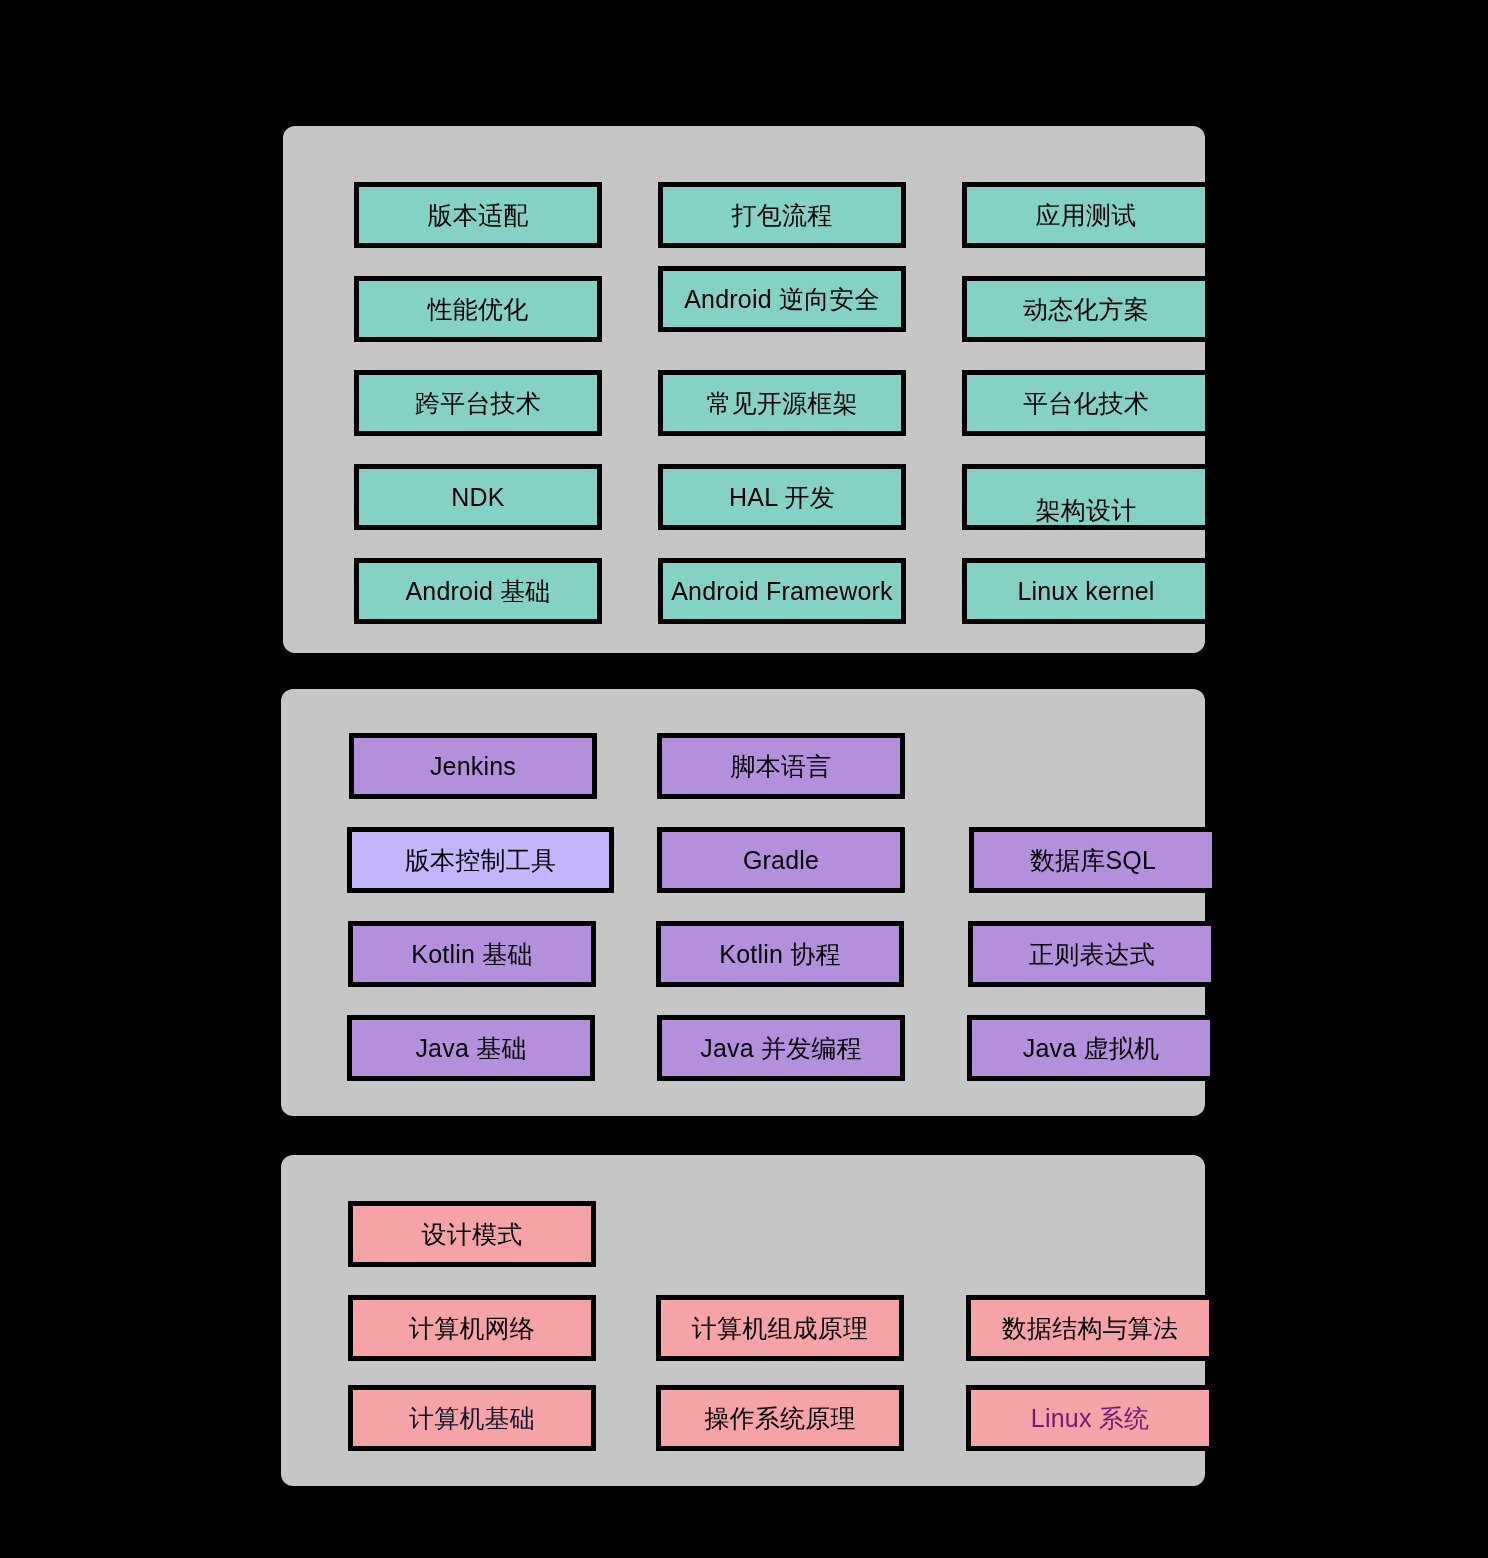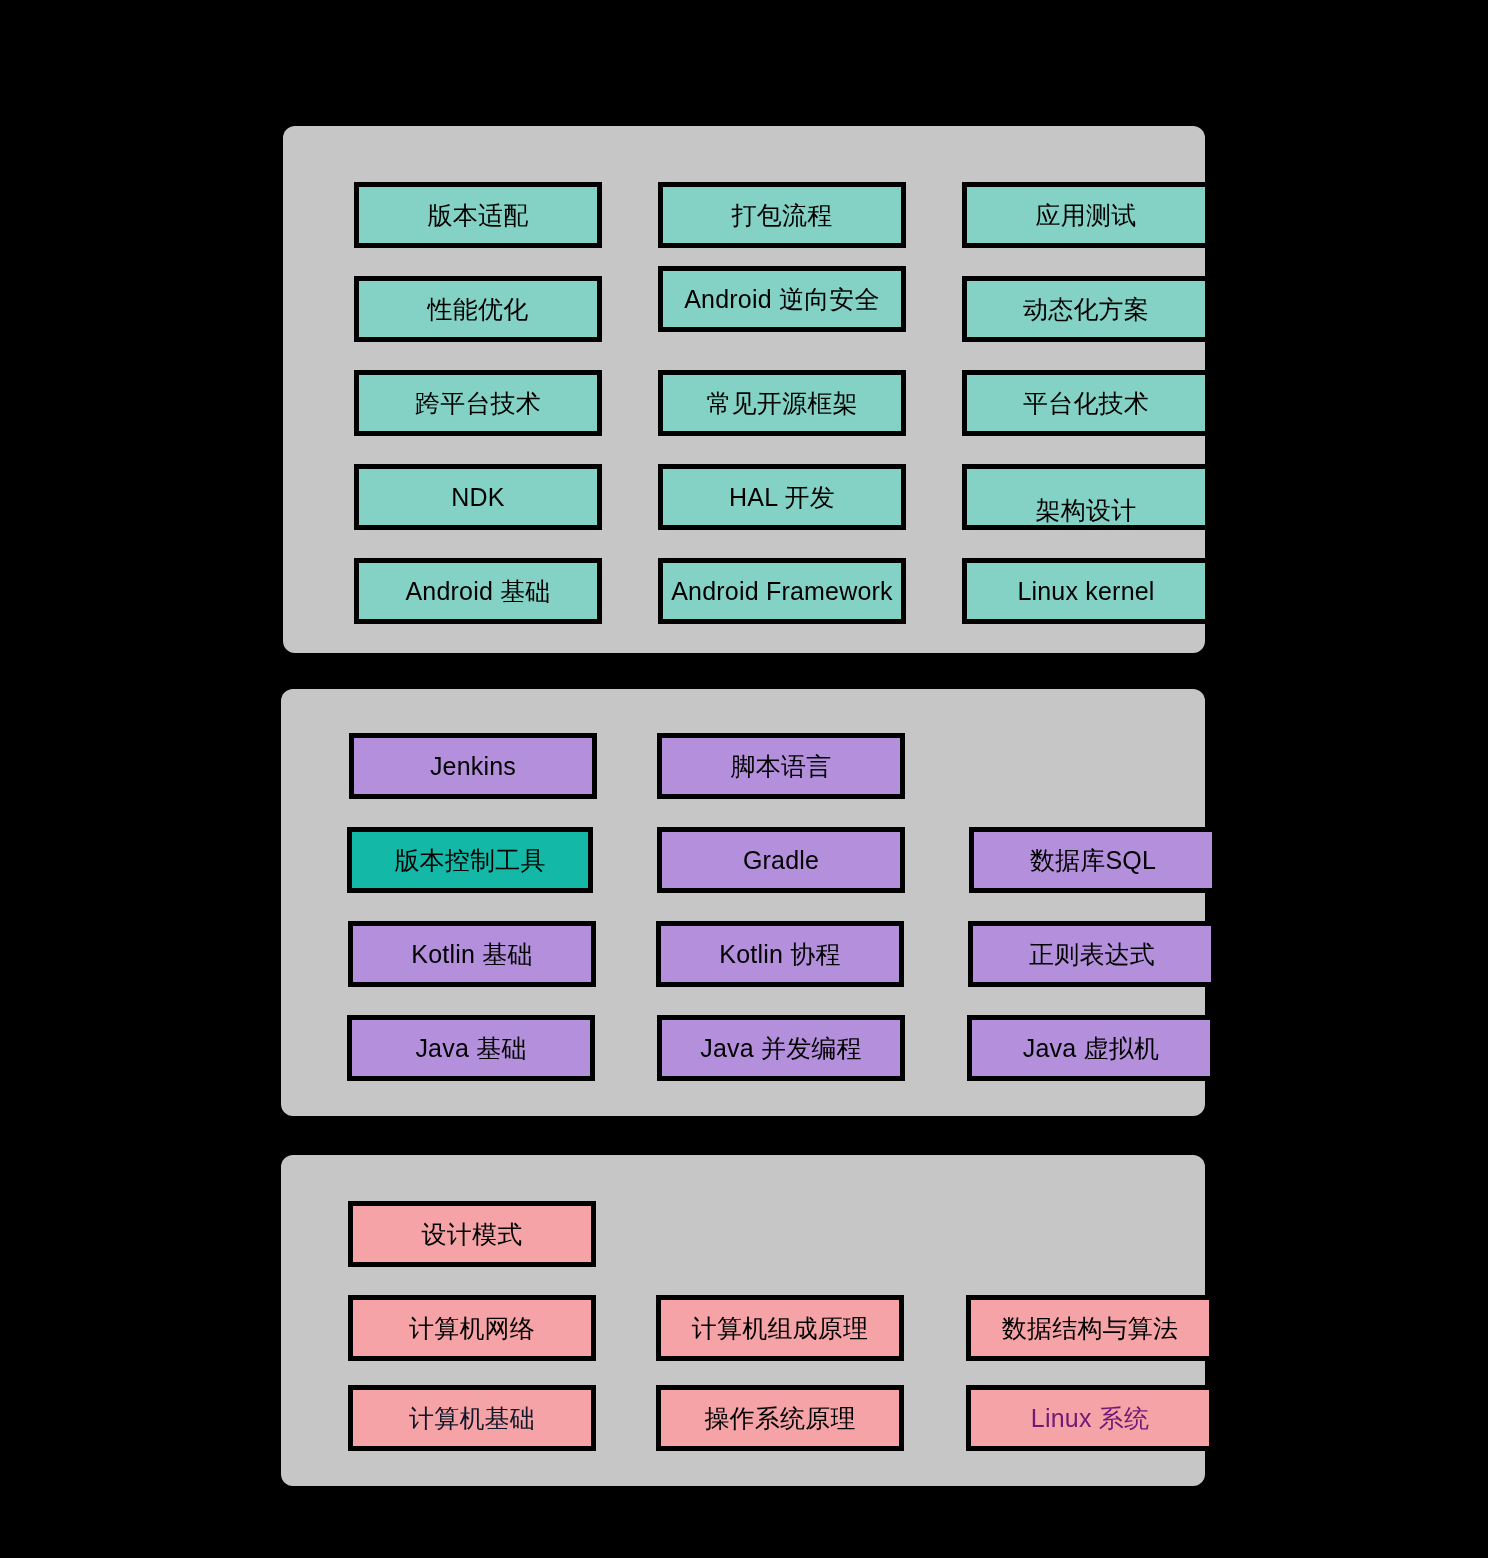--- a/index.html
+++ b/index.html
@@ -118,21 +118,21 @@
       </div>
     </div>
     <div class="group" style="left: 281px; top: 689px; width: 924px; height: 427px; background: rgb(198, 198, 198);">
       <div class="grid">
         <div class="node purple" style="left: 31px; top: 44px; width: 248px; height: 66px; background: rgb(180, 143, 219); border-color: rgb(0, 0, 0); color: rgb(0, 0, 0);">
           <span class="node-label">Jenkins</span>
         </div>
         <div class="node purple" style="left: 339px; top: 44px; width: 248px; height: 66px; background: rgb(180, 143, 219); border-color: rgb(0, 0, 0); color: rgb(0, 0, 0);">
           <span class="node-label">脚本语言</span>
         </div>
-        <div class="node purple" style="left: 29px; top: 138px; width: 246px; height: 66px; background: #14b8a6; border-color: rgb(0, 0, 0); color: rgb(0, 0, 0);">
+        <div class="node purple" style="left: 29px; top: 138px; width: 267px; height: 66px; background: #c4b5fd; border-color: rgb(0, 0, 0); color: rgb(0, 0, 0);">
           <span class="node-label">版本控制工具</span>
         </div>
         <div class="node purple" style="left: 339px; top: 138px; width: 248px; height: 66px; background: rgb(180, 143, 219); border-color: rgb(0, 0, 0); color: rgb(0, 0, 0);">
           <span class="node-label">Gradle</span>
         </div>
         <div class="node purple" style="left: 651px; top: 138px; width: 248px; height: 66px; background: rgb(180, 143, 219); border-color: rgb(0, 0, 0); color: rgb(0, 0, 0);">
           <span class="node-label">数据库SQL</span>
         </div>
         <div class="node purple" style="left: 30px; top: 232px; width: 248px; height: 66px; background: rgb(180, 143, 219); border-color: rgb(0, 0, 0); color: rgb(0, 0, 0);">
           <span class="node-label">Kotlin 基础</span>

